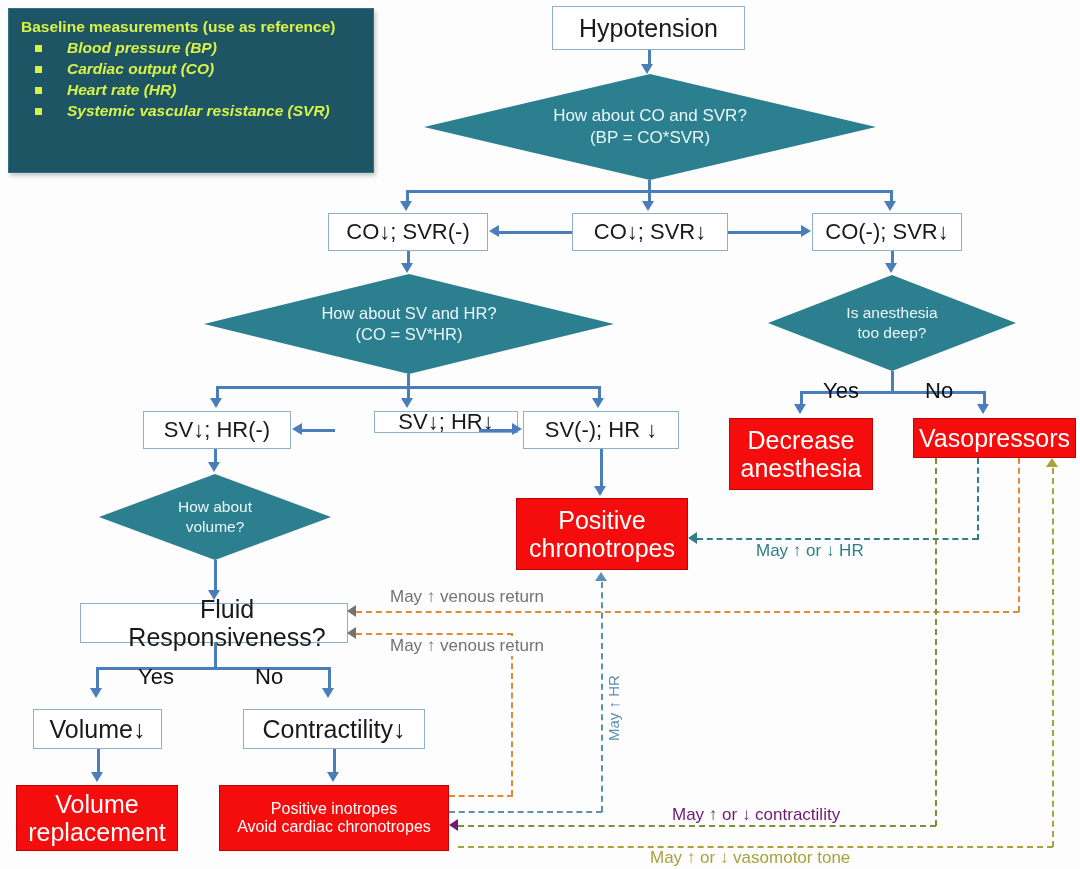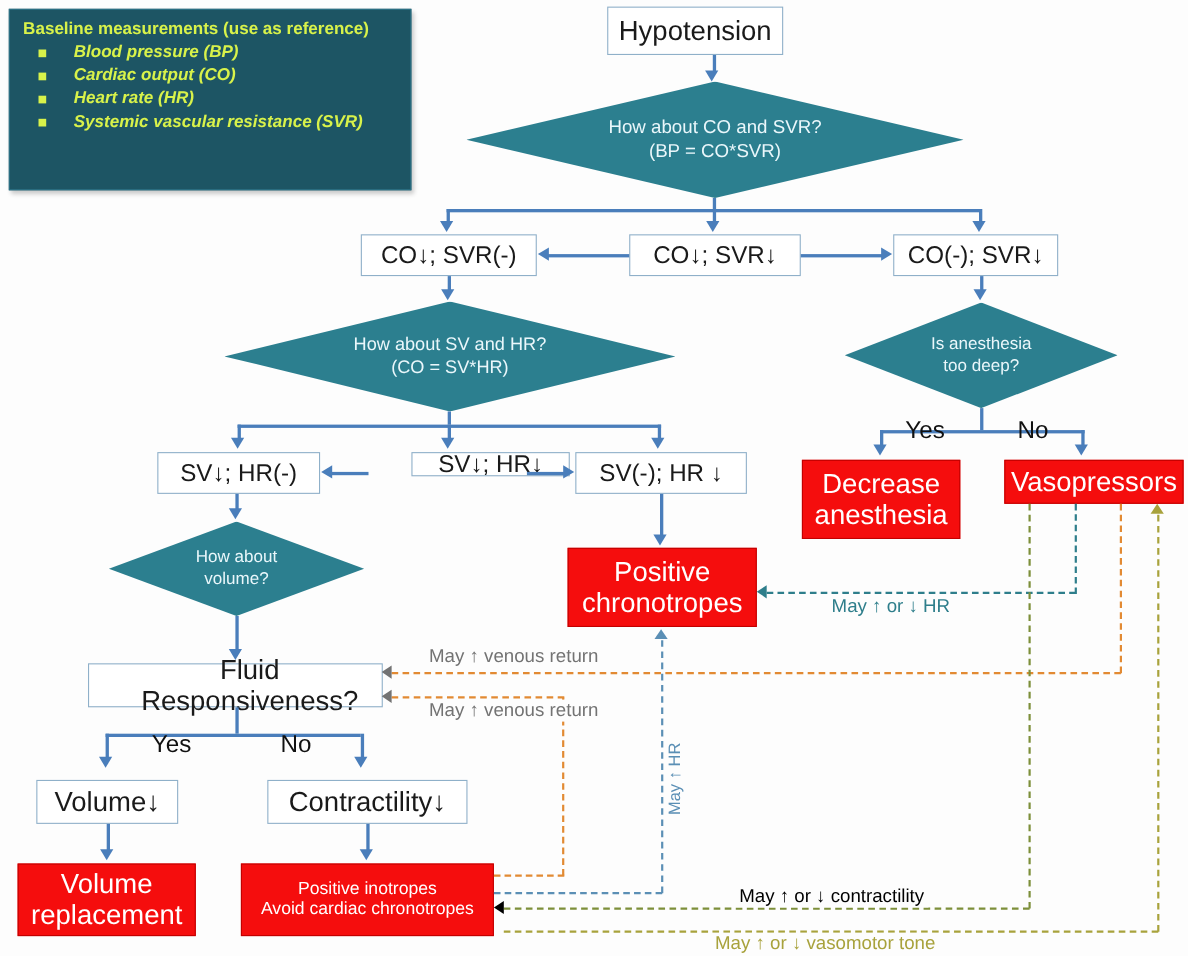--- a/index.html
+++ b/index.html
@@ -57,40 +57,40 @@
   .dlv{border-left-width:2.5px;border-left-style:dashed;width:0;}
   .dah{position:absolute;width:0;height:0;}
   .dah.left{border-top:6px solid transparent;border-bottom:6px solid transparent;border-right:9px solid currentColor;}
   .dah.up{border-left:6px solid transparent;border-right:6px solid transparent;border-bottom:9px solid currentColor;}
 
   .dlabel{position:absolute;font-size:17px;white-space:nowrap;background:#fdfdfd;padding:0 4px;}
   .dlabel.vert{transform-origin:0 0;transform:rotate(-90deg);font-size:15px;}
 
   .c-orange{color:#737373;border-color:#e28a33;}
   .c-teal{color:#2e7e8b;border-color:#2e7e8b;}
-  .c-green{color:#000000;border-color:#7d8f3a;}
+  .c-green{color:#701a75;border-color:#7d8f3a;}
   .c-olive{color:#a8a23c;border-color:#a8a23c;}
   .c-steel{color:#5b8fb5;border-color:#5b8fb5;}
 </style>
 </head>
 <body>
 
 <div id="stage">
 
   <div id="legend">
     <div class="ttl">Baseline measurements (use as reference)</div>
     <ul>
       <li><span class="bul"></span><span>Blood pressure (BP)</span></li>
       <li><span class="bul"></span><span>Cardiac output (CO)</span></li>
       <li><span class="bul"></span><span>Heart rate (HR)</span></li>
       <li><span class="bul"></span><span>Systemic vascular resistance (SVR)</span></li>
     </ul>
   </div>
 
-  <div class="node box big" style="left:552px;top:6px;width:160px;height:44px;">Hypotension</div>
+  <div class="node box big" style="left:552px;top:6px;width:193px;height:44px;">Hypotension</div>
 
   <div class="diamond" style="left:424px;top:74px;width:452px;height:106px;">
     <div class="shape"></div>
     <div class="txt" style="font-size:17px;">
       <span>How about CO and SVR?</span>
       <span>(BP = CO*SVR)</span>
     </div>
   </div>
 
   <div class="node box med" style="left:328px;top:213px;width:160px;height:38px;">CO↓; SVR(-)</div>

